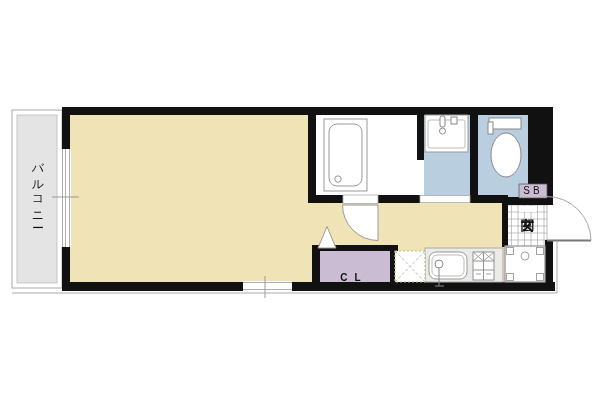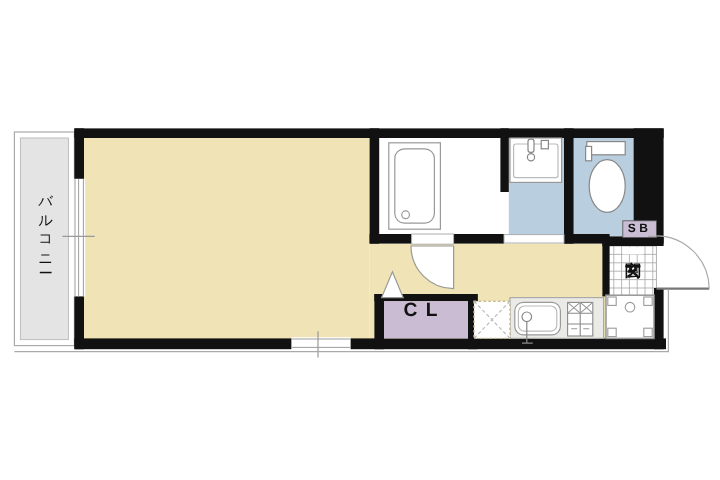--- a/index.html
+++ b/index.html
@@ -3,23 +3,23 @@
 <meta charset="utf-8">
 <style>
   html,body{margin:0;padding:0;background:#fff;}
   #stage{position:relative;width:600px;height:400px;background:#ffffff;overflow:hidden;
          font-family:"Liberation Sans","DejaVu Sans",sans-serif;}
   #plan-svg{position:absolute;left:0;top:0;}
   .lbl{position:absolute;color:#111;white-space:nowrap;}
   .lbl-room{left:88px;top:177px;width:210px;text-align:center;font-size:31px;font-weight:600;letter-spacing:2px;}
   .lbl-balcony{left:29px;top:154px;height:100px;font-size:12px;letter-spacing:3px;
                writing-mode:vertical-rl;text-orientation:upright;}
-  .lbl-cl{left:318px;top:250px;width:72px;text-align:center;font-size:16px;font-weight:600;letter-spacing:7px;}
+  .lbl-cl{left:318px;top:272px;width:72px;text-align:center;font-size:10px;font-weight:600;letter-spacing:7px;}
   .lbl-sb{left:519px;top:184px;width:28px;height:14px;line-height:14px;text-align:center;
-          font-size:10px;font-weight:700;letter-spacing:3px;}
+          font-size:10px;font-weight:400;letter-spacing:3px;}
   .lbl-genkan{left:519px;top:206px;width:17px;font-size:13px;font-weight:600;letter-spacing:2px;
               writing-mode:vertical-rl;text-orientation:upright;background:#fff;padding:1px 0;}
 </style>
 </head>
 <body>
 
 <div id="stage">
   <svg id="plan-svg" width="600" height="400" viewBox="0 0 600 400">
 
     <g>

